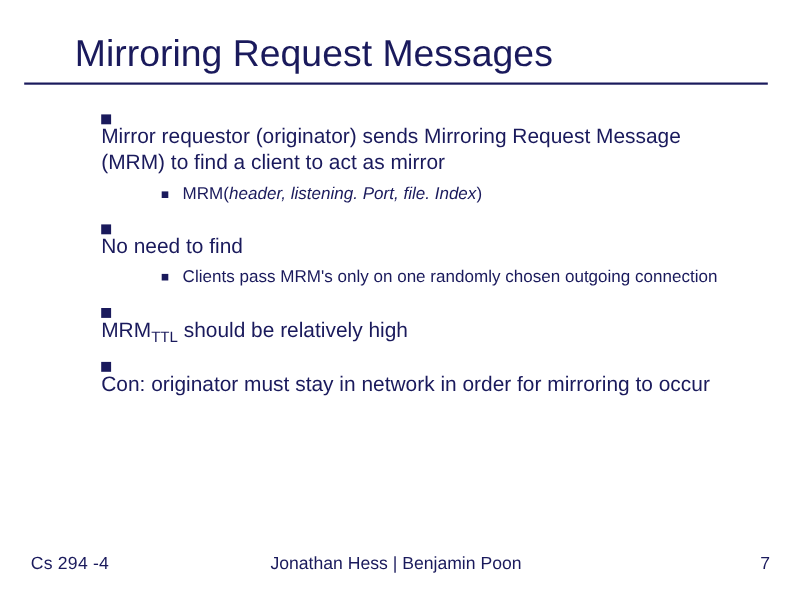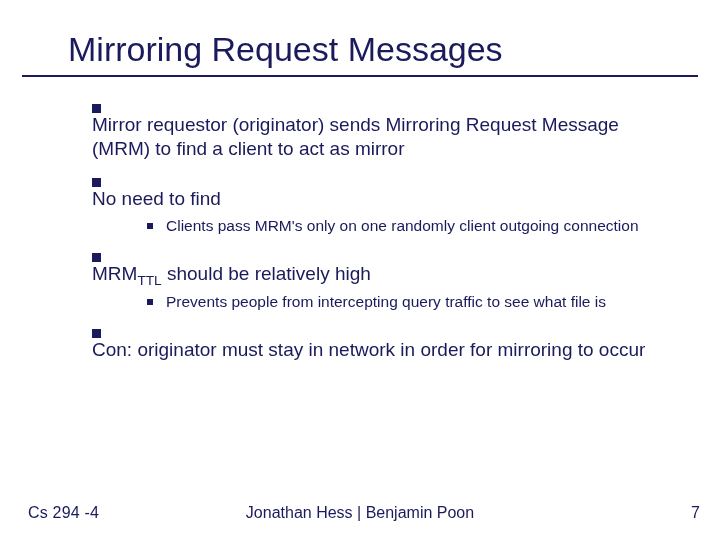--- a/index.html
+++ b/index.html
@@ -116,48 +116,48 @@
   <h1 class="title">Mirroring Request Messages</h1>
   <div class="rule"></div>
 
   <div class="content">
     <ul class="lvl1" id="lvl1">
         <li>
           <div class="row">
             <span class="bullet1"></span>
             <span class="txt1">Mirror requestor (originator) sends Mirroring Request Message (MRM) to find a client to act as mirror</span>
           </div>
+          <ul class="lvl2">
+            <li>
+              <div class="row">
+                <span class="bullet2"></span>
+                <span class="txt2">MRM(<span class="italic">header, listening. Port, file. Index</span>)</span>
+              </div>
+            </li>
+          </ul>
         </li>
         <li>
           <div class="row">
             <span class="bullet1"></span>
             <span class="txt1">No need to find</span>
           </div>
           <ul class="lvl2">
             <li>
               <div class="row">
                 <span class="bullet2"></span>
-                <span class="txt2">Clients pass MRM's only on one randomly client outgoing connection</span>
+                <span class="txt2">Clients pass MRM's only on one randomly chosen outgoing connection</span>
               </div>
             </li>
           </ul>
         </li>
         <li>
           <div class="row">
             <span class="bullet1"></span>
             <span class="txt1">MRM<sub>TTL</sub> should be relatively high</span>
           </div>
-          <ul class="lvl2">
-            <li>
-              <div class="row">
-                <span class="bullet2"></span>
-                <span class="txt2">Prevents people from intercepting query traffic to see what file is</span>
-              </div>
-            </li>
-          </ul>
         </li>
         <li>
           <div class="row">
             <span class="bullet1"></span>
             <span class="txt1">Con: originator must stay in network in order for mirroring to occur</span>
           </div>
         </li>
       </ul>
   </div>
 

